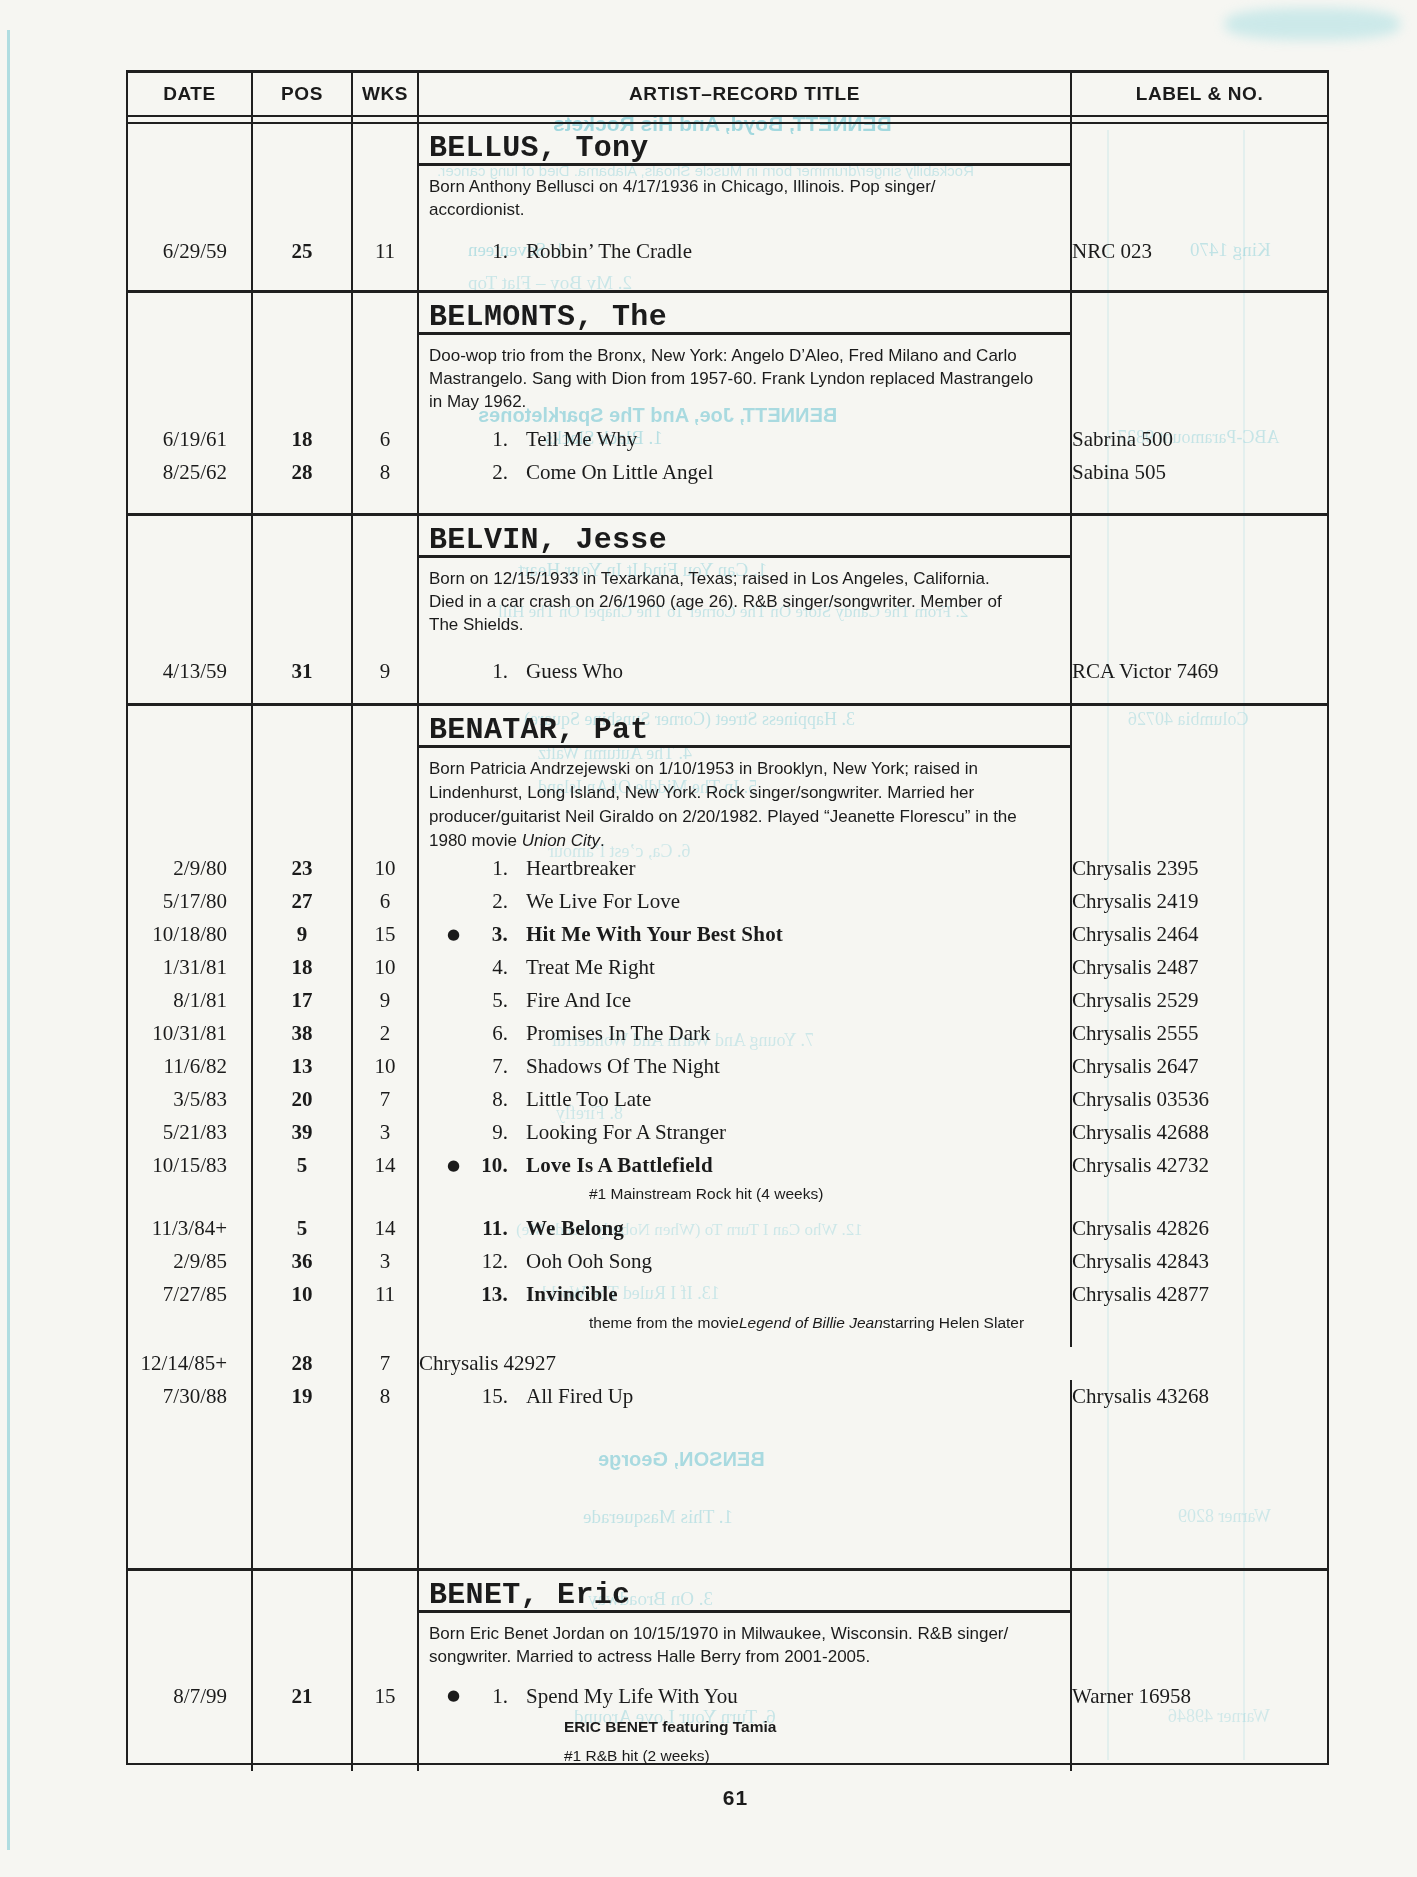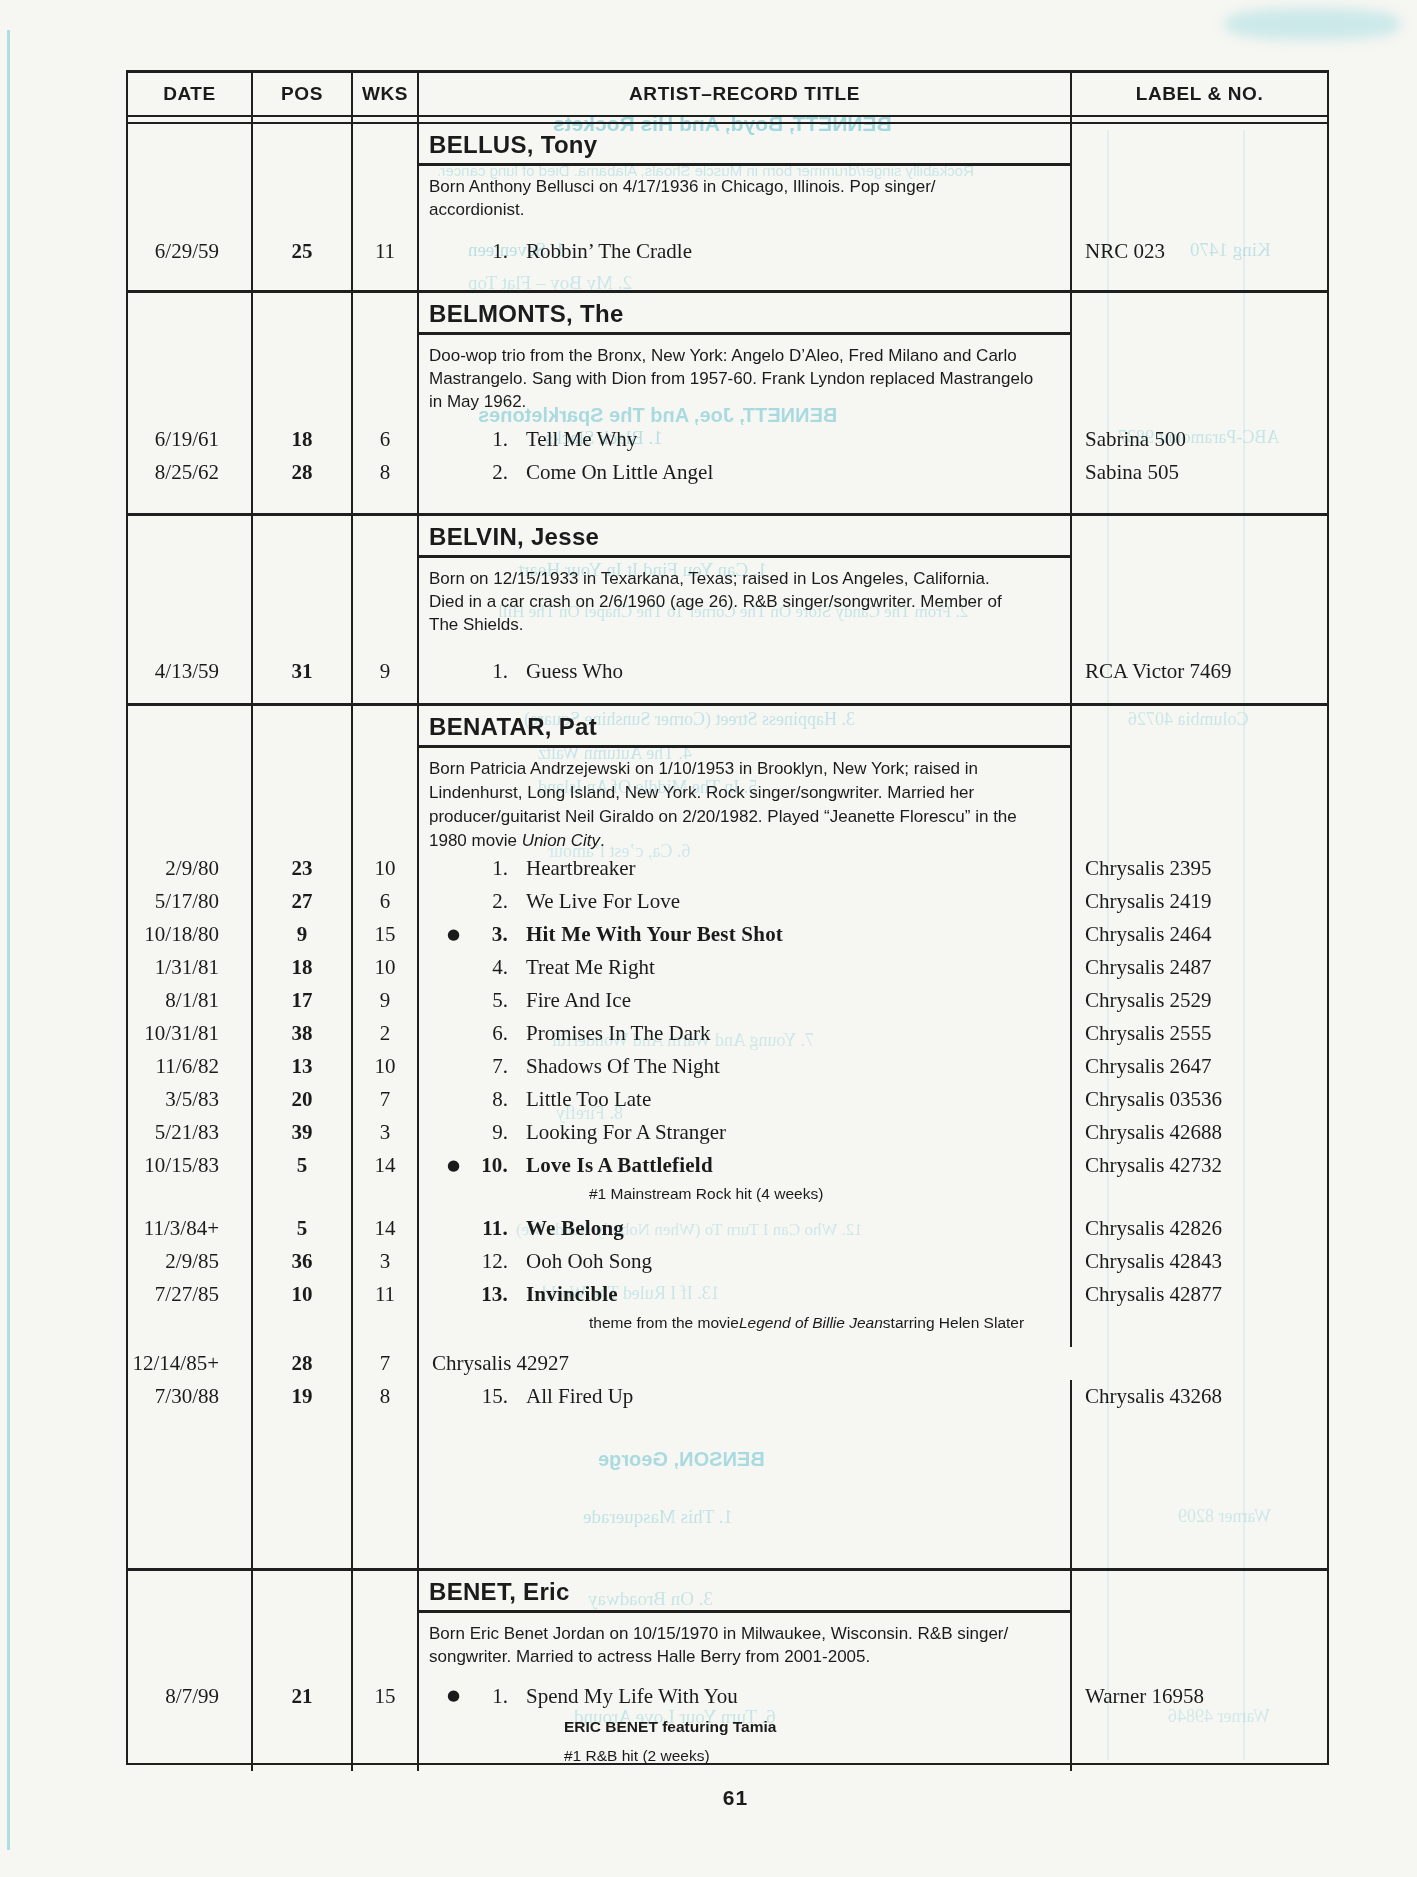--- a/index.html
+++ b/index.html
@@ -38,37 +38,37 @@
   .sec + .sec { border-top: 3px solid #1f1f1f; }
   .sec-bellus   { height: 166px; }
   .sec-belmonts { height: 223px; }
   .sec-belvin   { height: 190px; }
   .sec-benatar  { height: 865px; }
   .sec-benet    { flex: 1; }
 
   
   .nrow { height: 42px; }
   .nrow .c4 { border-bottom: 3px solid #1f1f1f; padding: 7px 0 0 10px; }
-  .artist { font-weight: bold; font-size: 24px; letter-spacing: .3px; }
+  .artist { font-weight: bold; font-size: 30px; letter-spacing: .3px; font-family: Liberation Mono, monospace; }
 
   
   .brow .c4 { padding: 9px 10px 0 10px; font-size: 17px; line-height: 23px; }
   .brow2 { height: 58px; }
   .brow3 { height: 82px; }
   .brow4 { height: 104px; } .brow4 .c4 { line-height: 24px; }
   .bl { display: block; }
 
   
   .er { font-family: "Liberation Serif", serif; font-size: 21px; }
   .e33 { height: 33px; } .e34 { height: 34px; }
-  .er .c1 { display: flex; align-items: center; justify-content: flex-end; padding-right: 32px; }
+  .er .c1 { display: flex; align-items: center; justify-content: flex-end; padding-right: 24px; }
   .er .c2 { display: flex; align-items: center; justify-content: center; font-weight: bold; }
   .er .c3 { display: flex; align-items: center; justify-content: center; }
   .er .c4 { display: flex; align-items: center; }
-  .er .c5 { display: flex; align-items: center; padding-left: 13px; }
+  .er .c5 { display: flex; align-items: center; }
   .num { display: inline-block; width: 89px; text-align: right; margin-right: 18px; flex: none; }
   .dot { position: absolute; left: 28px; top: 50%; transform: translateY(-54%); font-size: 15px; font-family: "DejaVu Sans", sans-serif; }
   .bld .num, .bld .ttl { font-weight: bold; letter-spacing: .2px; }
 
   
   .noterow { height: 24px; }
   .noterow .c4, .subrow .c4, .bnoterow .c4 {
     display: flex; align-items: center;
     font-family: "Liberation Sans", sans-serif; font-size: 15.5px;
   }

